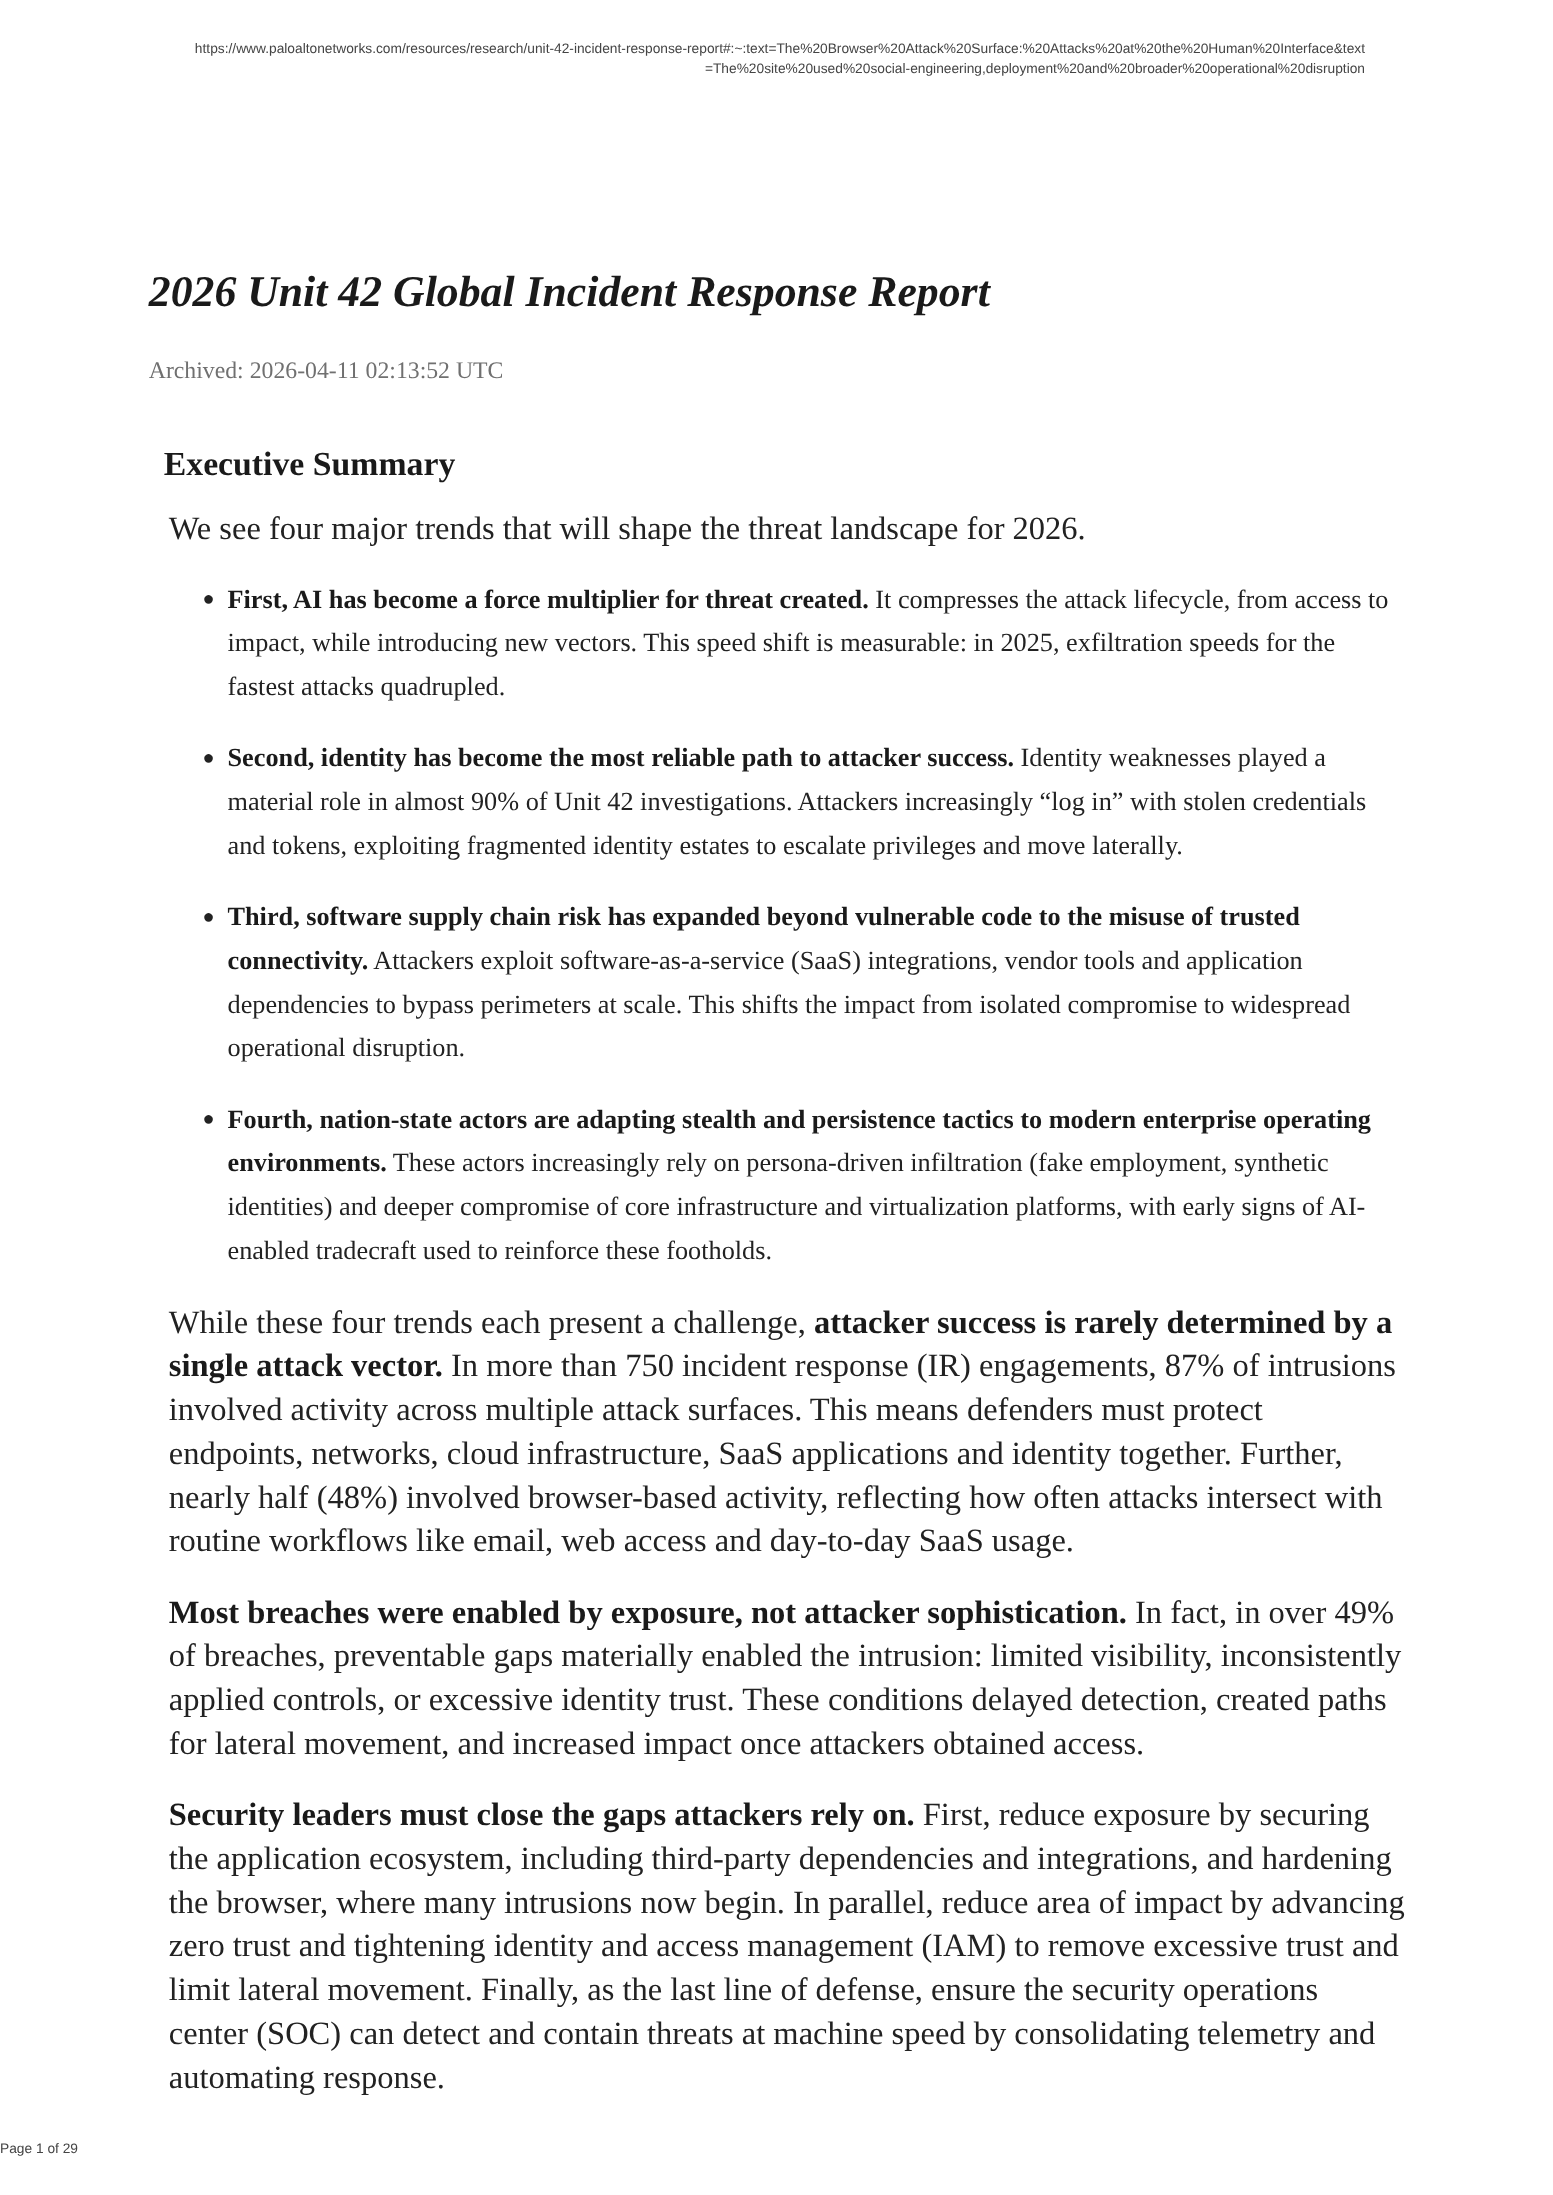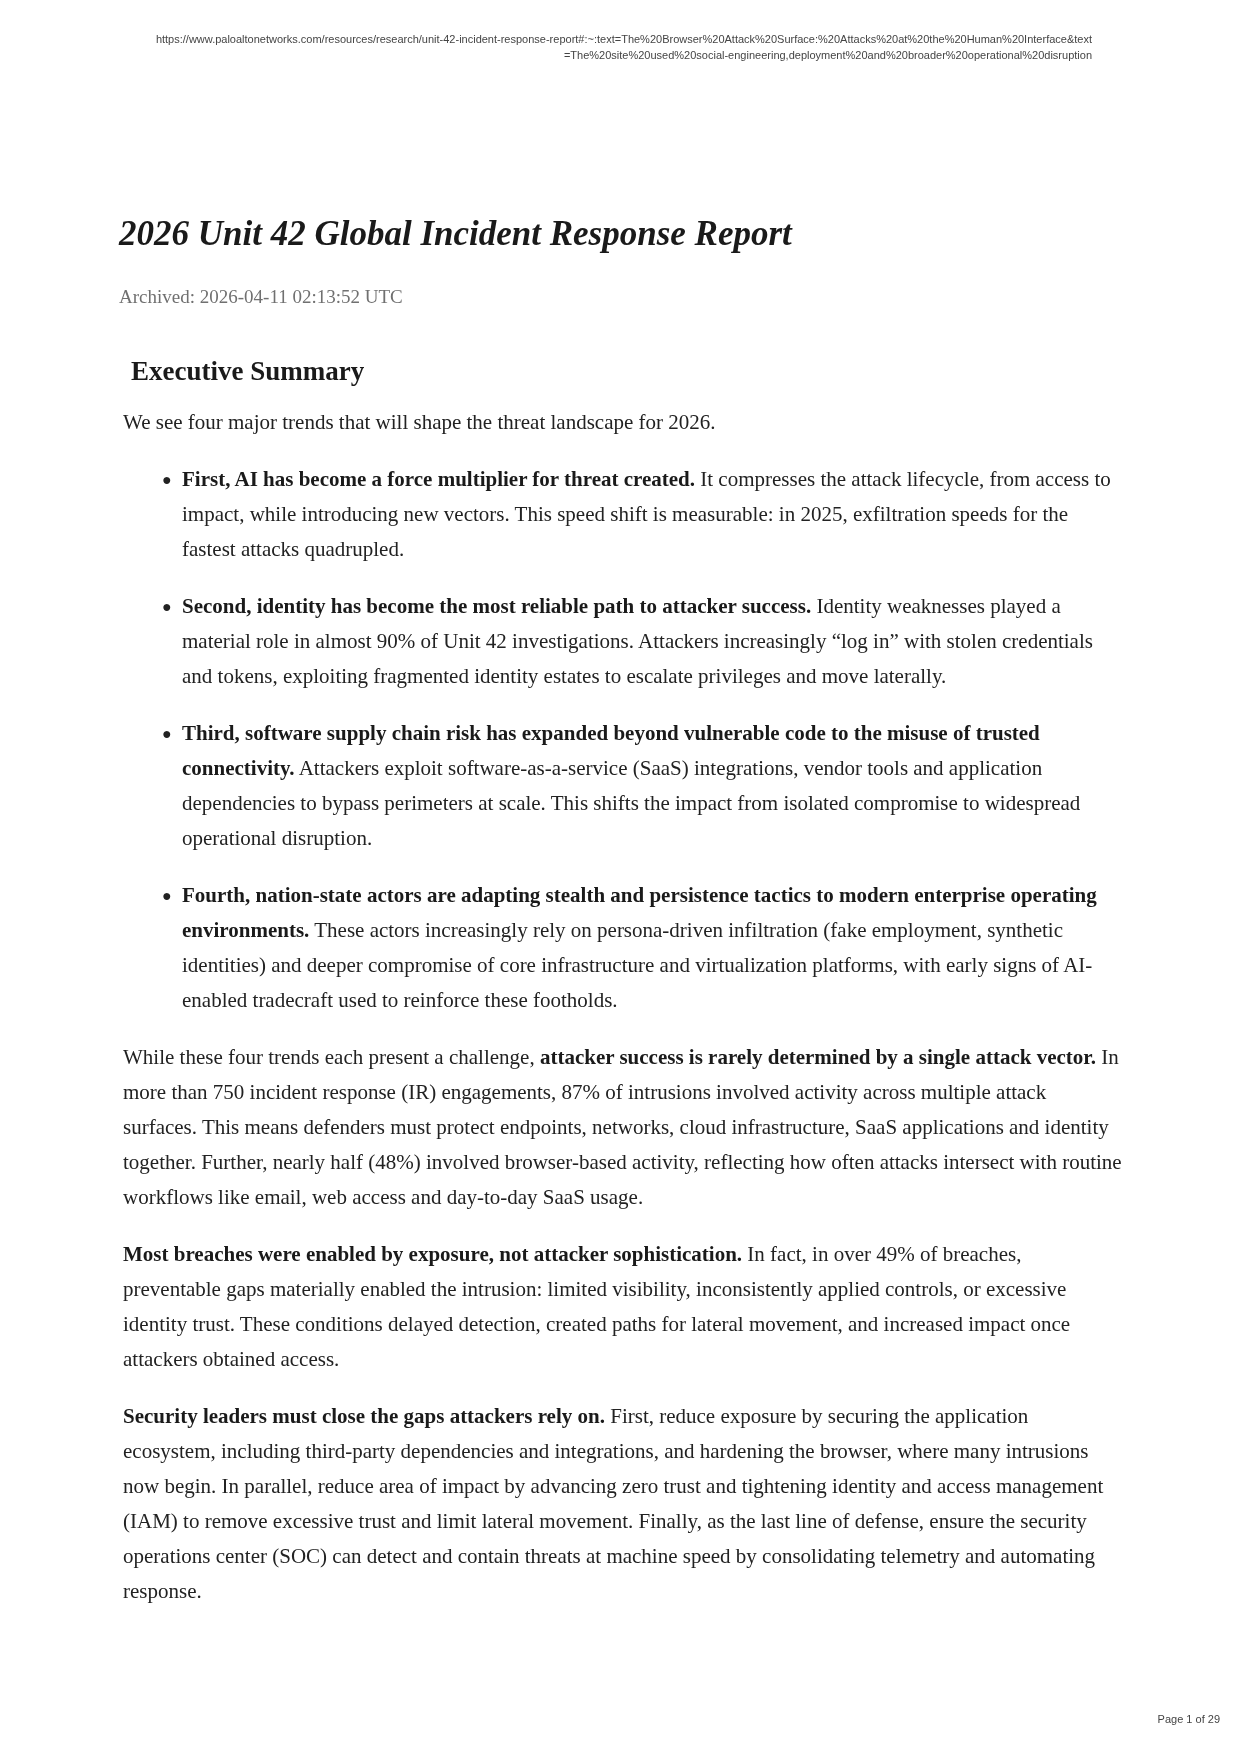--- a/index.html
+++ b/index.html
@@ -20,34 +20,34 @@
     .archived {
       position: absolute; top: 285px; left: 0; margin: 0;
       font-size: 19px; color: #707070; line-height: 24px;
     }
     h2 {
       position: absolute; top: 342px; left: 0; margin: 12px;
       font-size: 27px; font-weight: bold; line-height: 34px; color: #1a1a1a;
     }
     .body-text { position: absolute; top: 405px; left: 0; width: 1005px; }
     p {
-      margin: 0 0 22px 4px; font-size: 21px; line-height: 35px; color: #222222;
+      margin: 0 0 22px 16px; font-size: 26px; line-height: 35px; color: #222222;
     }
     ul { margin: 0 0 22px 0; padding-left: 63px; }
     li {
       font-size: 21px; line-height: 35px; color: #222222; margin-bottom: 22px;
       list-style: none; position: relative;
     }
     li:last-child { margin-bottom: 0; }
     .bullet {
       position: absolute; left: -20px; top: 0; font-size: 16px; line-height: 35px;
     }
     b { font-weight: bold; color: #1a1a1a; }
     .footer {
-      position: absolute; top: 1713px; left: 0; width: 1220px; text-align: right;
+      position: absolute; top: 1713px; left: 0; width: 1220px; text-align: left;
       font-family: "Liberation Sans", sans-serif; font-size: 11px; color: #444444;
     }
   </style>
 </head>
 <body>
 
 <div class="url-header">https://www.paloaltonetworks.com/resources/research/unit-42-incident-response-report#:~:text=The%20Browser%20Attack%20Surface:%20Attacks%20at%20the%20Human%20Interface&amp;text=The%20site%20used%20social-engineering,deployment%20and%20broader%20operational%20disruption</div>
 
 <div class="content">
   <h1>2026 Unit 42 Global Incident Response Report</h1>

